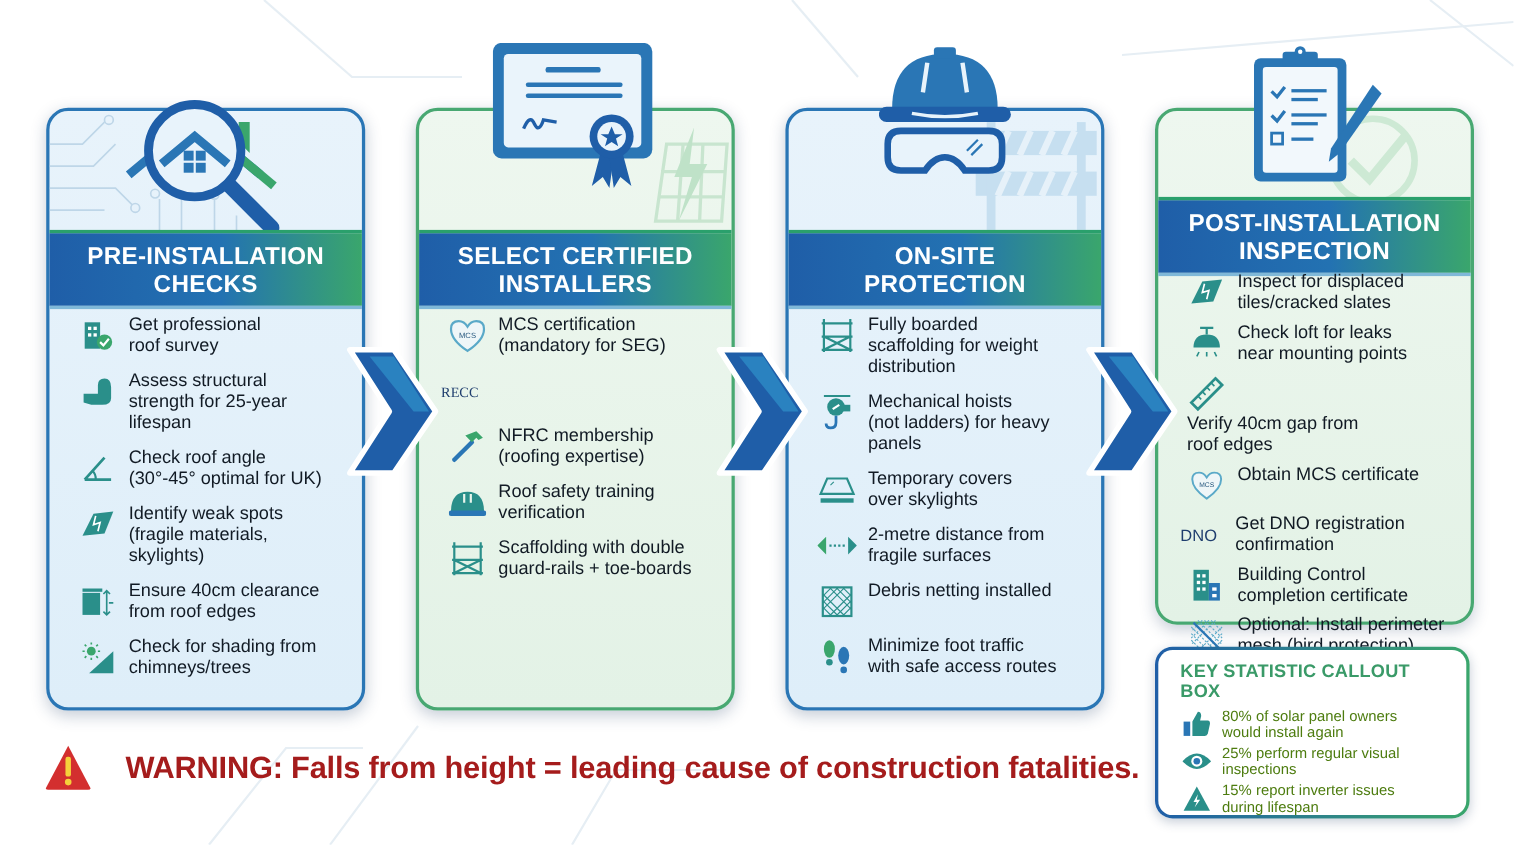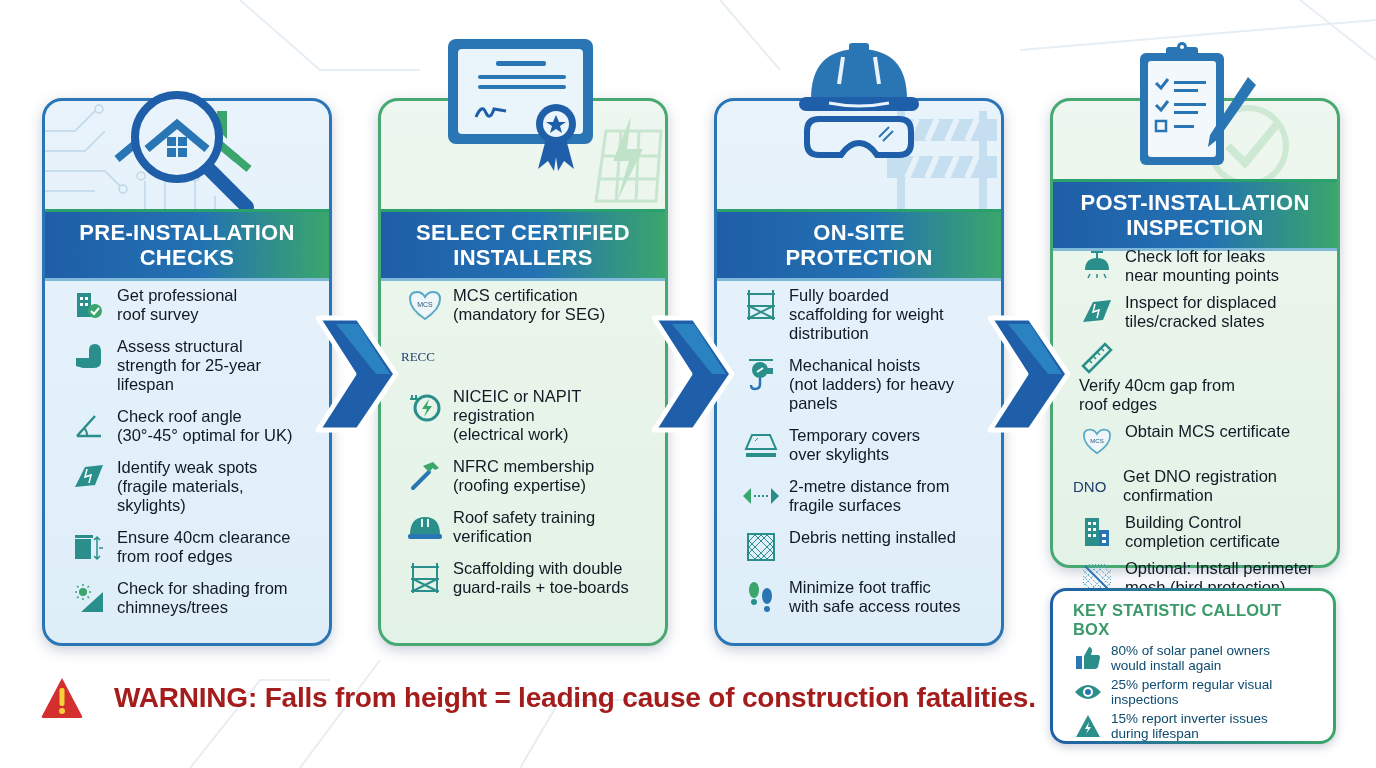--- a/index.html
+++ b/index.html
@@ -71,21 +71,21 @@
     box-shadow: 0 3px 10px rgba(30,60,100,0.25);
   }
   .callout .inner {
     width: 100%; height: 100%; background: #ffffff; border-radius: 13px; padding: 10px 12px 6px 20px;
   }
   .callout h3 {
     color: #3a9a68; font-size: 16.5px; font-weight: 700; letter-spacing: 0.2px; margin-bottom: 4px;
   }
   .stat { display: flex; align-items: flex-start; margin-bottom: 4px; }
   .stat .ic { width: 30px; height: 30px; flex: 0 0 30px; margin-right: 8px; display:flex; align-items:center; justify-content:center;}
-  .stat .tx { font-size: 13.5px; line-height: 15px; color: #0c4a6e; white-space: pre-line; }
+  .stat .tx { font-size: 13.5px; line-height: 15px; color: #4d7c0f; white-space: pre-line; }
 </style>
 </head>
 <body>
 
 <svg class="bg-lines" width="1376" height="768" viewBox="0 0 1376 768">
   <g stroke="#e6eef4" stroke-width="2" fill="none">
     <path d="M240 0 L320 70 L420 70"></path>
     <path d="M720 0 L780 70"></path>
     <path d="M1300 0 L1376 60"></path>
     <path d="M300 768 L380 660"></path>
@@ -246,32 +246,20 @@
     </div>
     <div class="item">
       <span class="ic" style="width:40px;flex-basis:40px;margin-left:-6px;">
         <svg width="40" height="20" viewBox="0 0 40 20">
             <text x="0" y="15" font-size="13" fill="#1f3e6e" font-family="Liberation Serif, serif">RECC</text>
           </svg>
       </span>
     </div>
     <div class="item">
       <span class="ic">
-        <svg width="34" height="34" viewBox="0 0 34 34">
-            <circle cx="19" cy="19" r="12" fill="none" stroke="#2a8f8a" stroke-width="3"></circle>
-            <path d="M21 10 L14 20 L19 20 L16 28 L24 17 L19 17 Z" fill="#3aa66c"></path>
-            <path d="M2 10 L10 10 M4 6 L4 10 M8 6 L8 10" stroke="#2a8f8a" stroke-width="2"></path>
-          </svg>
-      </span>
-      <span class="tx">NICEIC or NAPIT
-registration
-(electrical work)</span>
-    </div>
-    <div class="item">
-      <span class="ic">
         <svg width="32" height="32" viewBox="0 0 32 32">
             <path d="M4 28 L20 12" stroke="#2a76b5" stroke-width="4" stroke-linecap="round"></path>
             <path d="M14 6 L24 2 L30 8 L26 10 L24 8 L20 12 Z" fill="#3aa66c"></path>
           </svg>
       </span>
       <span class="tx">NFRC membership
 (roofing expertise)</span>
     </div>
     <div class="item">
       <span class="ic">
@@ -423,37 +411,37 @@
       <rect x="44" y="86" width="20" height="3" fill="#2a76b5"></rect>
       <path d="M118 38 L126 46 L88 100 L78 108 L80 96 Z" fill="#2a76b5"></path>
     </svg>
   </div>
   <div class="banner" style="top:78px;">POST-INSTALLATION
 INSPECTION</div>
   <div class="items" style="top:146px;">
     <div class="item" style="margin-bottom:8px;">
       <span class="ic">
         <svg width="32" height="32" viewBox="0 0 32 32">
+            <path d="M2 26 L12 6 L30 4 L22 24 Z" fill="#2a8f8a"></path>
+            <path d="M14 8 L12 16 L18 14 L16 22" stroke="#fff" stroke-width="1.5" fill="none"></path>
+          </svg>
+      </span>
+      <span class="tx">Inspect for displaced
+tiles/cracked slates</span>
+    </div>
+    <div class="item" style="margin-bottom:8px;">
+      <span class="ic">
+        <svg width="32" height="32" viewBox="0 0 32 32">
             <path d="M10 2 L22 2 M16 2 L16 8" stroke="#2a8f8a" stroke-width="2"></path>
             <path d="M4 20 Q4 8 16 8 Q28 8 28 20 Z" fill="#2a8f8a"></path>
             <path d="M16 24 L16 28 M9 24 L7 28 M23 24 L25 28" stroke="#2a8f8a" stroke-width="1.5"></path>
           </svg>
       </span>
       <span class="tx">Check loft for leaks
 near mounting points</span>
-    </div>
-    <div class="item" style="margin-bottom:8px;">
-      <span class="ic">
-        <svg width="32" height="32" viewBox="0 0 32 32">
-            <path d="M2 26 L12 6 L30 4 L22 24 Z" fill="#2a8f8a"></path>
-            <path d="M14 8 L12 16 L18 14 L16 22" stroke="#fff" stroke-width="1.5" fill="none"></path>
-          </svg>
-      </span>
-      <span class="tx">Inspect for displaced
-tiles/cracked slates</span>
     </div>
     <div class="item" style="margin-bottom:8px;flex-direction:column;">
       <span class="ic">
         <svg width="32" height="32" viewBox="0 0 32 32">
             <path d="M2 24 L24 2 L30 8 L8 30 Z" fill="none" stroke="#2a8f8a" stroke-width="2.5"></path>
             <g stroke="#2a8f8a" stroke-width="1.5">
               <path d="M8 18 L11 21 M12 14 L15 17 M16 10 L19 13 M20 6 L23 9"></path>
             </g>
           </svg>
       </span>

